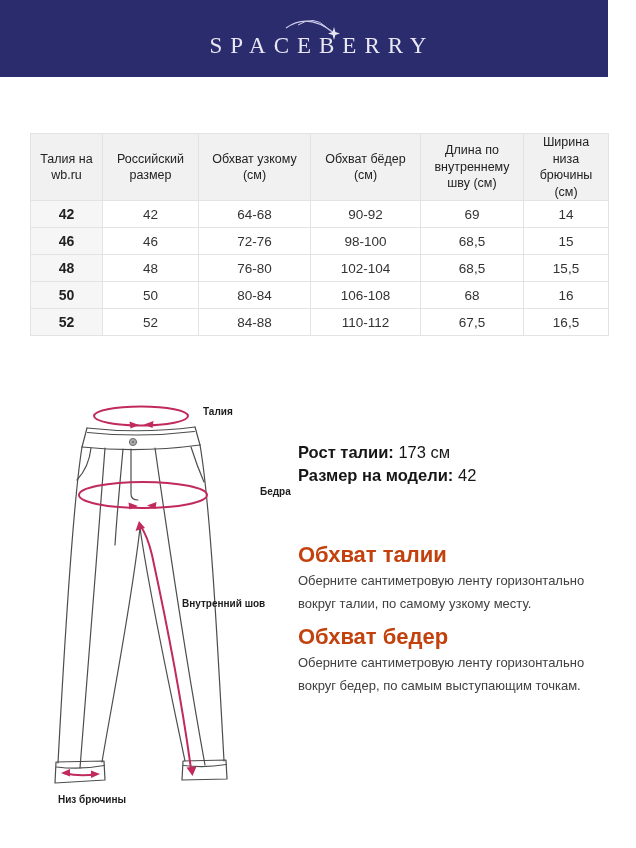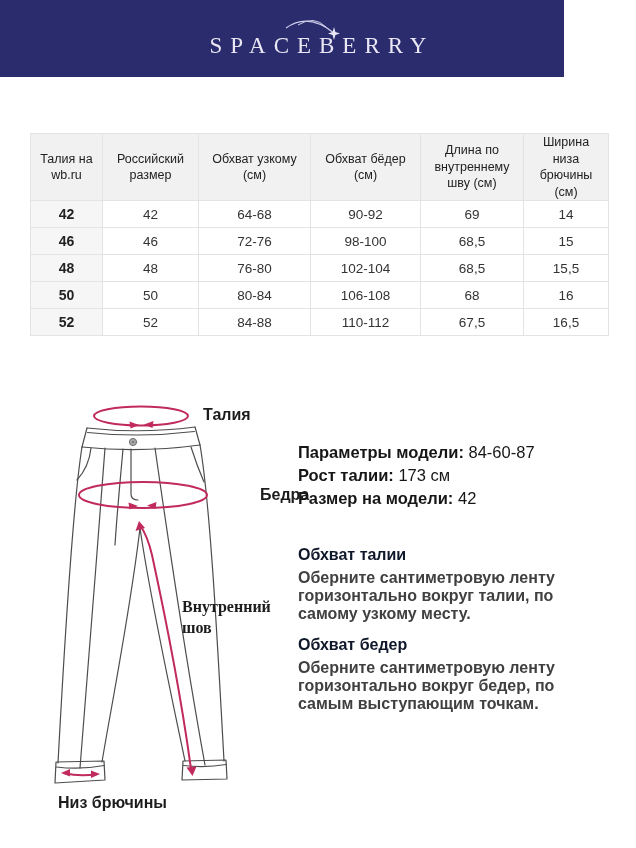--- a/index.html
+++ b/index.html
@@ -5,21 +5,21 @@
   * { margin:0; padding:0; box-sizing:border-box; }
   html,body { background:#ffffff; }
   body { font-family:"Liberation Sans", sans-serif; }
   .page {
     position:relative; width:636px; height:848px;
     background:#ffffff; overflow:hidden; margin:0 auto;
   }
 
   
   .brand-header {
-    position:absolute; left:0; top:0; width:564px; height:77px;
+    position:absolute; left:0; top:0; width:608px; height:77px;
     background:#2b2c6e;
   }
   .logo-wrap {
     position:absolute; left:0; top:0; width:636px; height:77px;
     display:flex; align-items:center; justify-content:center;
   }
   .logo-text {
     font-family:"Liberation Serif", serif;
     font-size:23px; letter-spacing:8px; font-weight:400;
     color:#e9e7f4; padding-top:14px; padding-left:8px;
@@ -38,42 +38,42 @@
     background:#f1f1f1; height:57px; font-size:12.5px; font-weight:400;
     color:#222; line-height:1.32; padding:0 5px;
   }
   .size-table tbody td { height:27px; font-size:13.5px; color:#333; background:#ffffff; }
   .size-table tbody td.size-col {
     background:#f6f6f6; font-weight:700; font-size:14px; color:#222;
   }
 
   
   .diagram-label {
-    position:absolute; font-size:16px; font-weight:600; color:#1c1c1c; line-height:1.3;
+    position:absolute; font-size:10px; font-weight:600; color:#1c1c1c; line-height:1.3;
   }
   .lbl-waist  { left:203px; top:405px; }
   .lbl-hips   { left:230px; top:485px;margin-left:30px; }
-  .lbl-inseam { left:182px; top:597px; width:112px;font-family:Liberation Serif, serif; }
+  .lbl-inseam { left:182px; top:597px; width:112px; }
   .lbl-hem    { left:58px;  top:793px; }
 
   .pants-svg { position:absolute; left:25px; top:383px; }
 
   
   .model-info { position:absolute; left:298px; top:444px; }
   .model-row { font-size:16.5px; line-height:17px; margin-bottom:6px; color:#161616; }
   .model-row .m-label { font-weight:700; }
   .model-row .m-value { font-weight:400; }
 
   .measure-guide { position:absolute; left:298px; top:545px; width:308px; }
   .guide-title {
-    font-size:16px; font-weight:700; color:#0f172a;
+    font-size:22px; font-weight:700; color:#c2410c;
     line-height:20px; margin-bottom:4px;
   }
   .guide-text {
-    font-size:16px; color:#404040; line-height:18px; margin-bottom:12px;font-weight:bold;
+    font-size:13px; color:#404040; line-height:23px; margin-bottom:12px;
   }
 </style>
 </head>
 <body>
 
 <div class="page">
 
   <div class="brand-header">
     <svg class="comet-svg" width="90" height="44" viewBox="0 0 90 44">
       <path d="M10,22 Q32,6 58,27" fill="none" stroke="#cfcdea" stroke-width="1.3"></path>
@@ -202,24 +202,20 @@
     </g>
   </svg>
 
   <div class="diagram-label lbl-waist">Талия</div>
   <div class="diagram-label lbl-hips">Бедра</div>
   <div class="diagram-label lbl-inseam">Внутренний шов</div>
   <div class="diagram-label lbl-hem">Низ брючины</div>
 
   <div class="model-info">
     <div class="model-row">
-      <span class="m-label">Параметры модели:</span>
-      <span class="m-value">84-60-87</span>
-    </div>
-    <div class="model-row">
       <span class="m-label">Рост талии:</span>
       <span class="m-value">173 см</span>
     </div>
     <div class="model-row">
       <span class="m-label">Размер на модели:</span>
       <span class="m-value">42</span>
     </div>
   </div>
 
   <div class="measure-guide">

